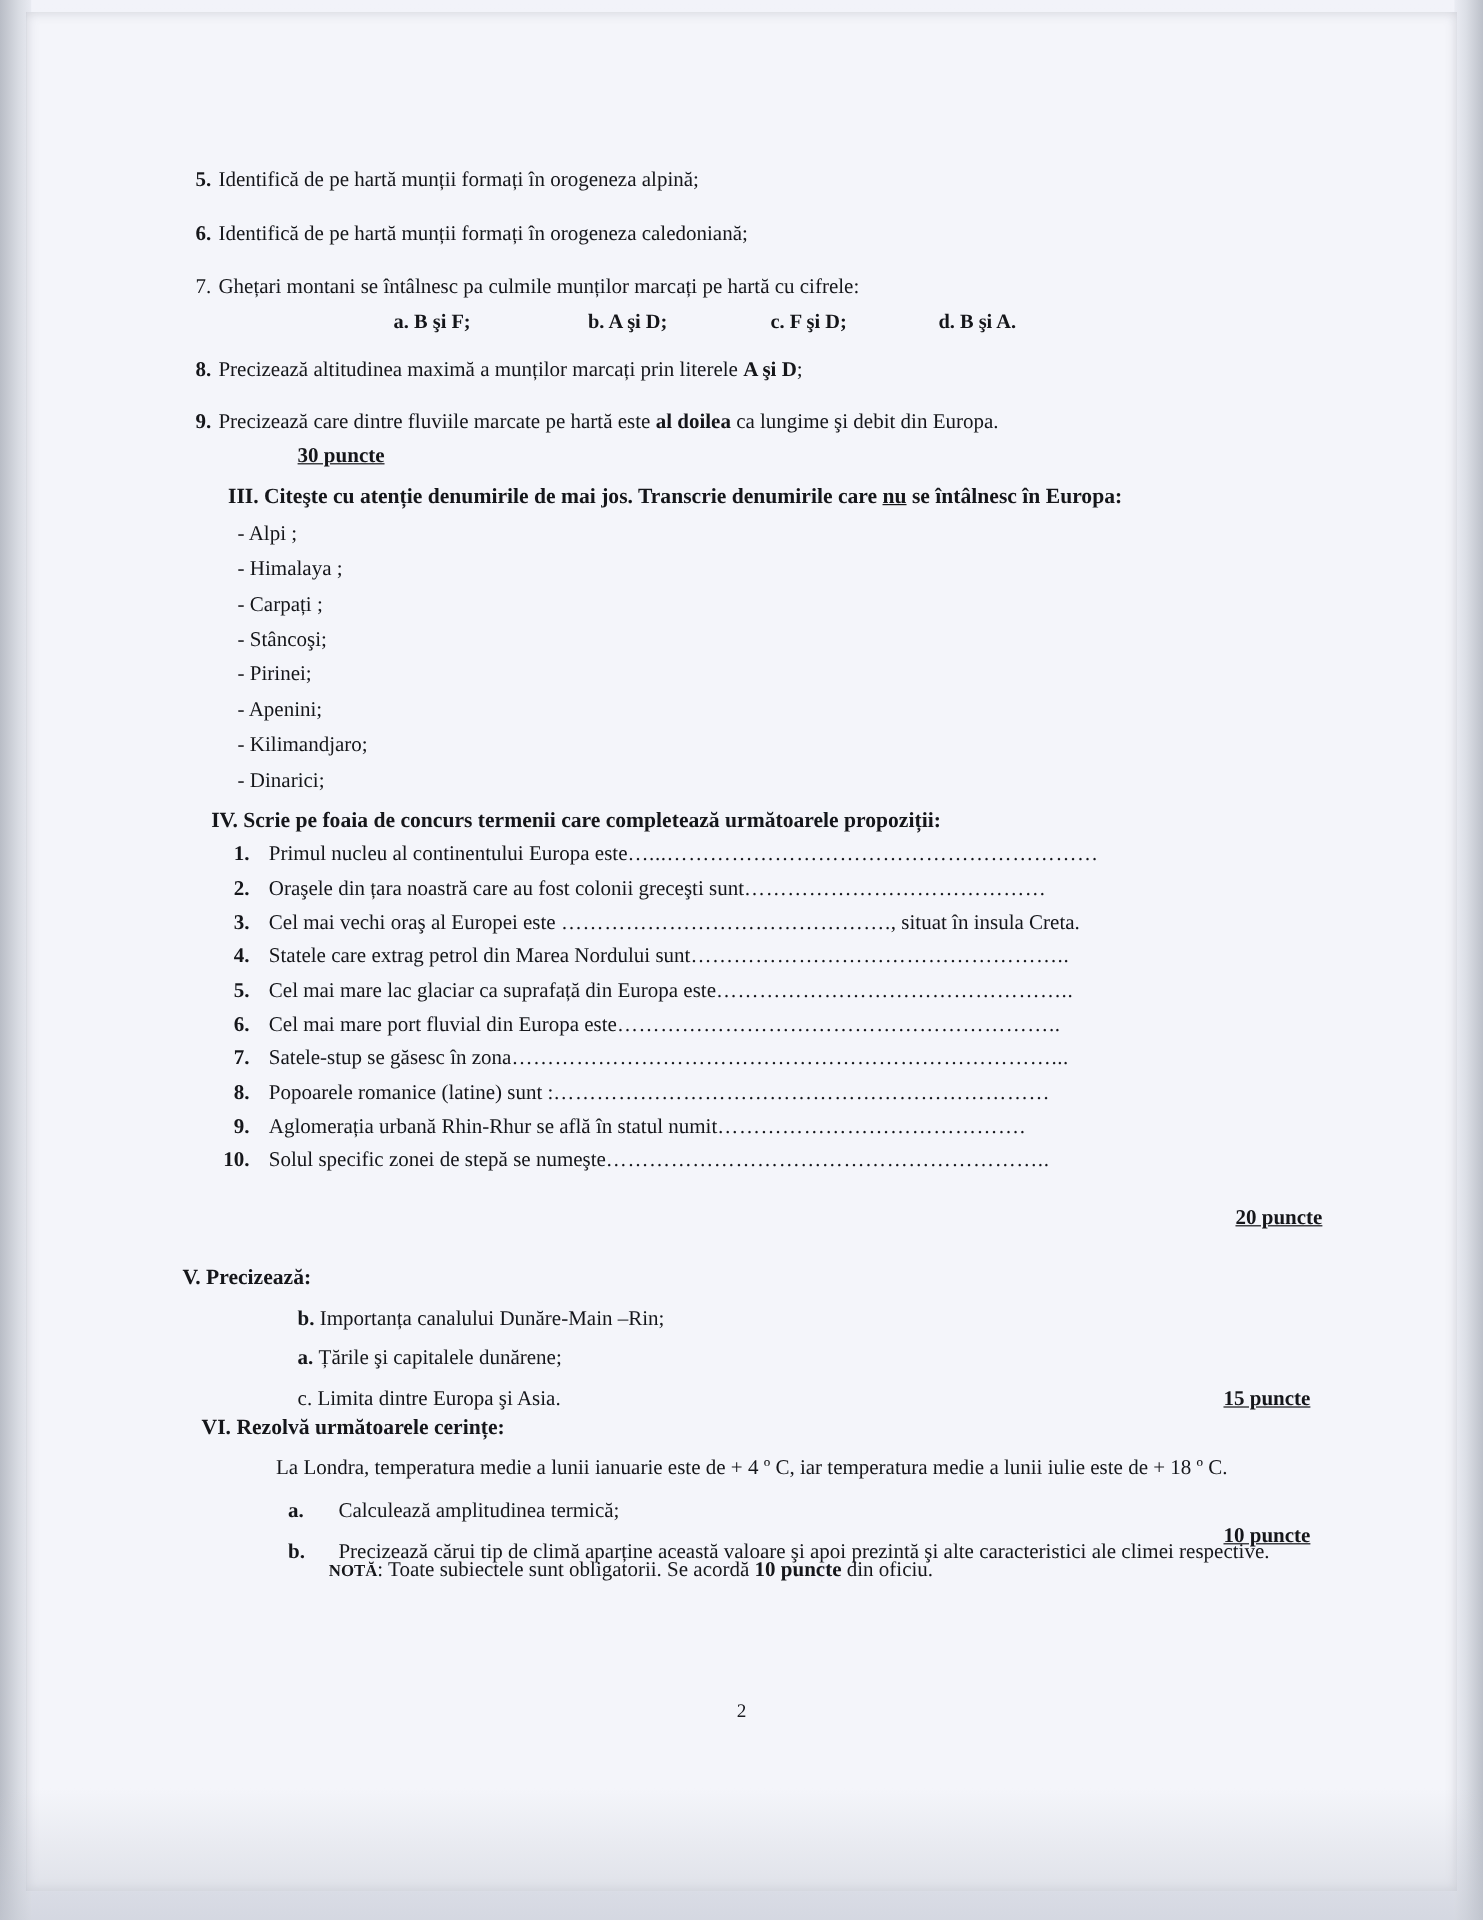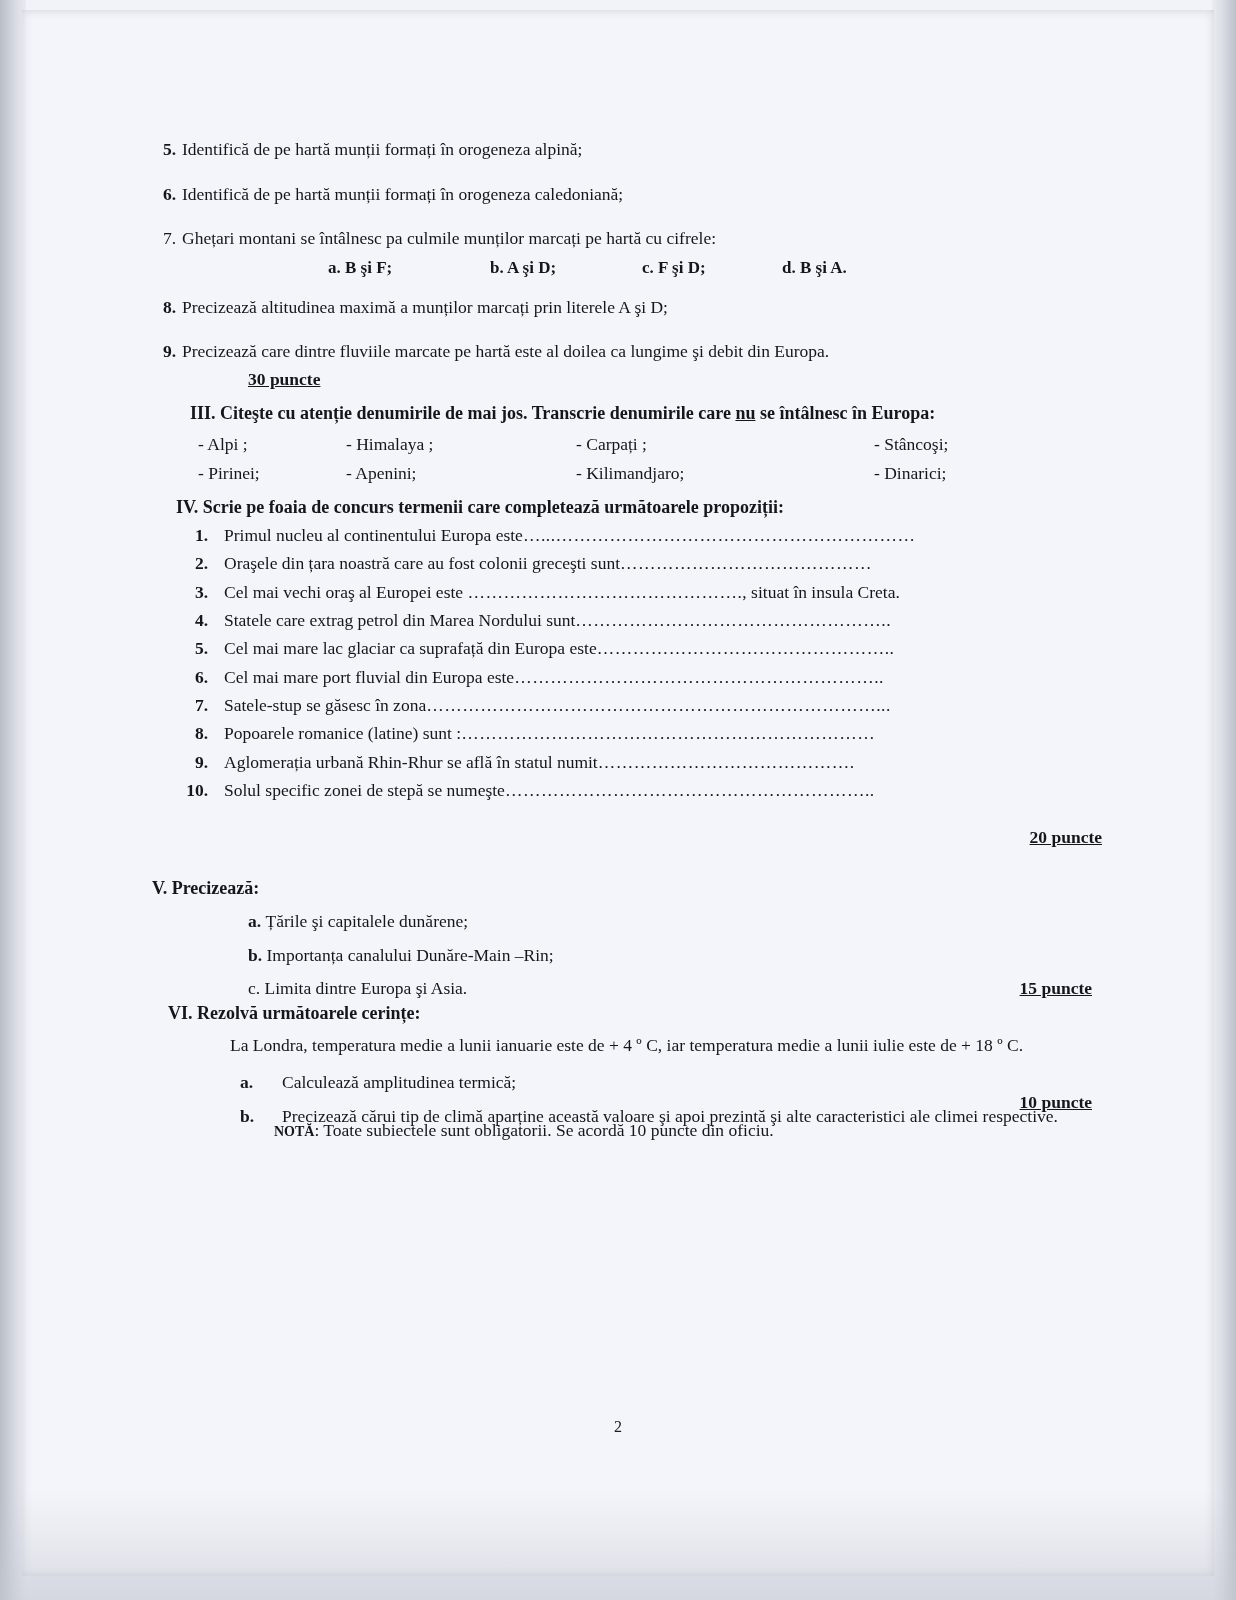--- a/index.html
+++ b/index.html
@@ -64,21 +64,21 @@
     padding-left: 30px;
     margin-bottom: 21px;
   }
   .qitem .num {
     position: absolute;
     left: 0;
     top: 0;
     width: 24px;
     text-align: right;
   }
-  .b { font-weight: normal; }
+  .b { font-weight: bold; }
   .num.b { font-weight: bold; }
 
   .answers {
     margin: -6px 0 16px 0;
     padding-left: 176px;
     font-weight: bold;
     font-size: 17px;
   }
   .answers span { display: inline-block; }
   .ans-a { width: 162px; }
@@ -113,21 +113,21 @@
   }
   .sec3 .u { text-decoration: underline; }
 
   .terms {
     margin-top: 4px;
     margin-left: 46px;
     width: 905px;
     font-size: 17.5px;
     line-height: 1.68;
   }
-  .terms-row { display: flex; }
+  .terms-row { display: flex; flex-direction: column; }
   .terms-row .c1 { width: 148px; }
   .terms-row .c2 { width: 230px; }
   .terms-row .c3 { width: 298px; }
   .terms-row .c4 { width: 120px; }
   .terms-row .c5 { flex: 1; text-align: right; }
 
   
   .sec-head {
     font-weight: bold;
     font-size: 18px;
@@ -319,24 +319,24 @@
         </li>
       </ul>
 
       <div class="puncte-right" style="margin-top:22px;">
         <span class="puncte">20 puncte</span>
       </div>
 
       
       <div class="sec5-head">V. Precizează:</div>
       <div class="sec5-item">
+        <span class="lab">b.</span><span> Importanța canalului Dunăre-Main –Rin;</span>
+      </div>
+      <div class="sec5-item">
         <span class="lab">a.</span><span> Țările şi capitalele dunărene;</span>
-      </div>
-      <div class="sec5-item">
-        <span class="lab">b.</span><span> Importanța canalului Dunăre-Main –Rin;</span>
       </div>
       <div style="display:flex; align-items:flex-end; margin-top:10px;">
         <div style="margin-left:96px; font-size:17.5px;">
           <span class="lab">c.</span><span> Limita dintre Europa şi Asia.</span>
         </div>
         <div style="flex:1; text-align:right; padding-right:10px;">
           <span class="puncte">15 puncte</span>
         </div>
       </div>
 

